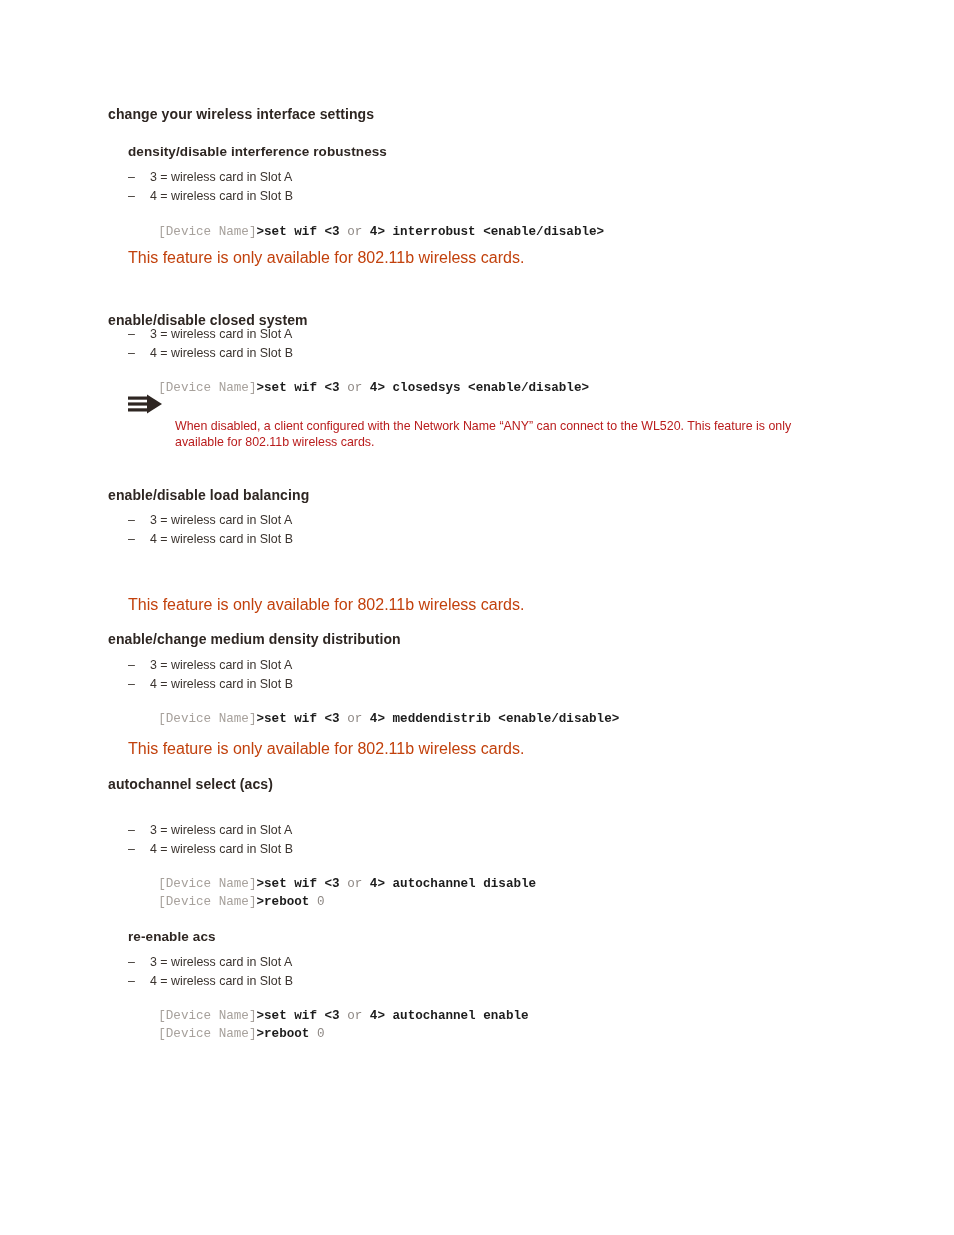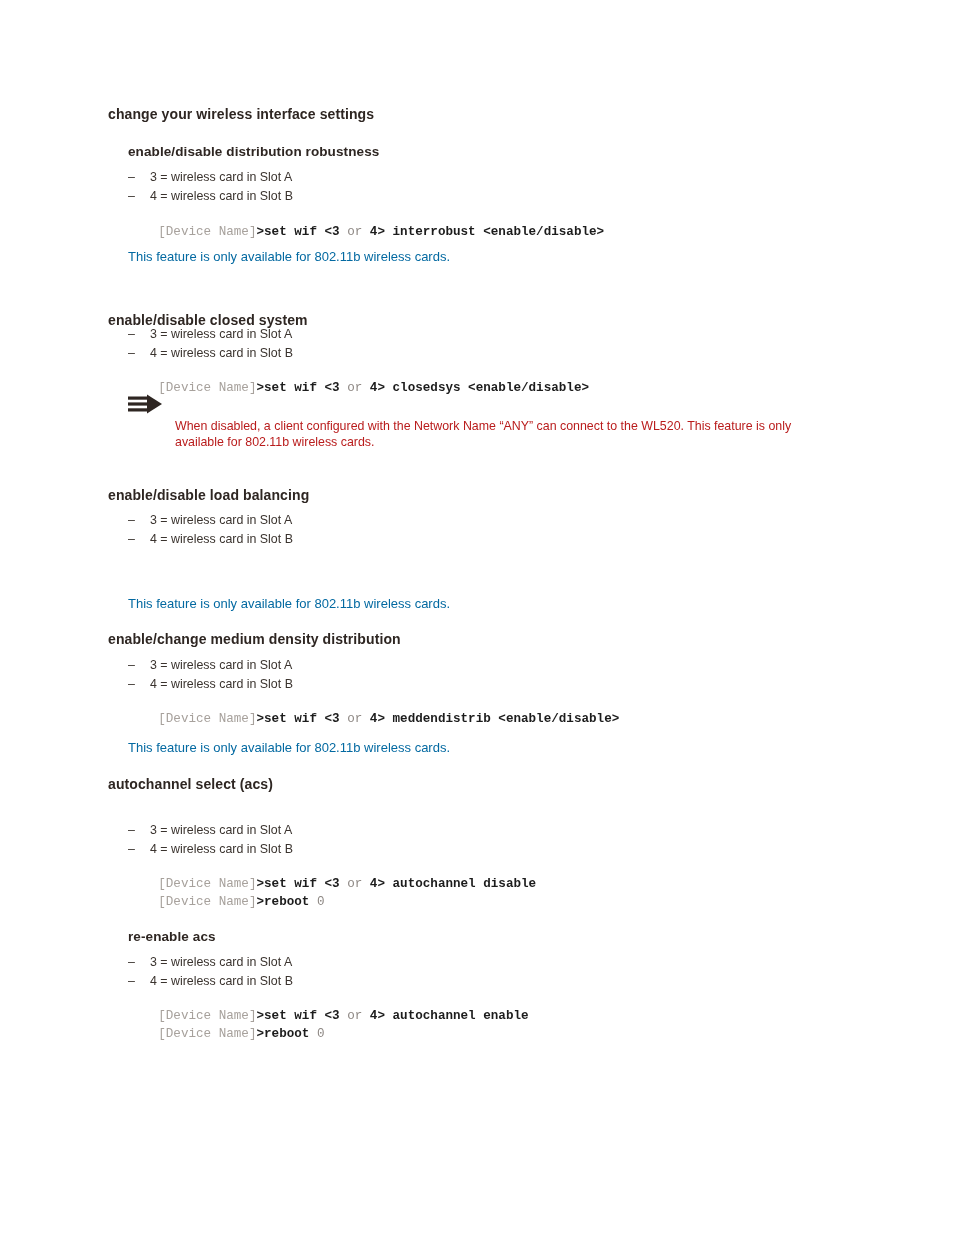--- a/index.html
+++ b/index.html
@@ -43,22 +43,22 @@
     color: #2e2622;
     letter-spacing: 0.1px;
     white-space: nowrap;
   }
 
   
   .body-text {
     position: absolute;
     left: 128px;
     font-family: "Liberation Sans", sans-serif;
-    font-size: 13px;
-    color: #0369a1;
+    font-size: 16px;
+    color: #c2410c;
     white-space: nowrap;
   }
   .note-text {
     position: absolute;
     left: 175px;
     width: 640px;
     font-family: "Liberation Sans", sans-serif;
     font-size: 12.4px;
     line-height: 16px;
     color: #b91c1c;
@@ -113,21 +113,21 @@
     height: 22px;
   }
 </style>
 </head>
 <body>
 
 <div class="page">
 
   <div class="h1" style="top:106px;">change your wireless interface settings</div>
 
-  <div class="h2" style="top:144px;">enable/disable distribution robustness</div>
+  <div class="h2" style="top:144px;">density/disable interference robustness</div>
 
   <div class="bullet" style="top:170px;">
     <span class="dash">–</span><span>3 = wireless card in Slot A</span>
   </div>
   <div class="bullet" style="top:189px;">
     <span class="dash">–</span><span>4 = wireless card in Slot B</span>
   </div>
 
   <div class="code-line" style="top:211px;">
     <span class="prompt">[Device Name]</span><span class="gt">&gt;</span><span class="cmd">set wif &lt;3</span><span class="dim"> or </span><span class="cmd">4&gt; interrobust &lt;enable/disable&gt;</span>

